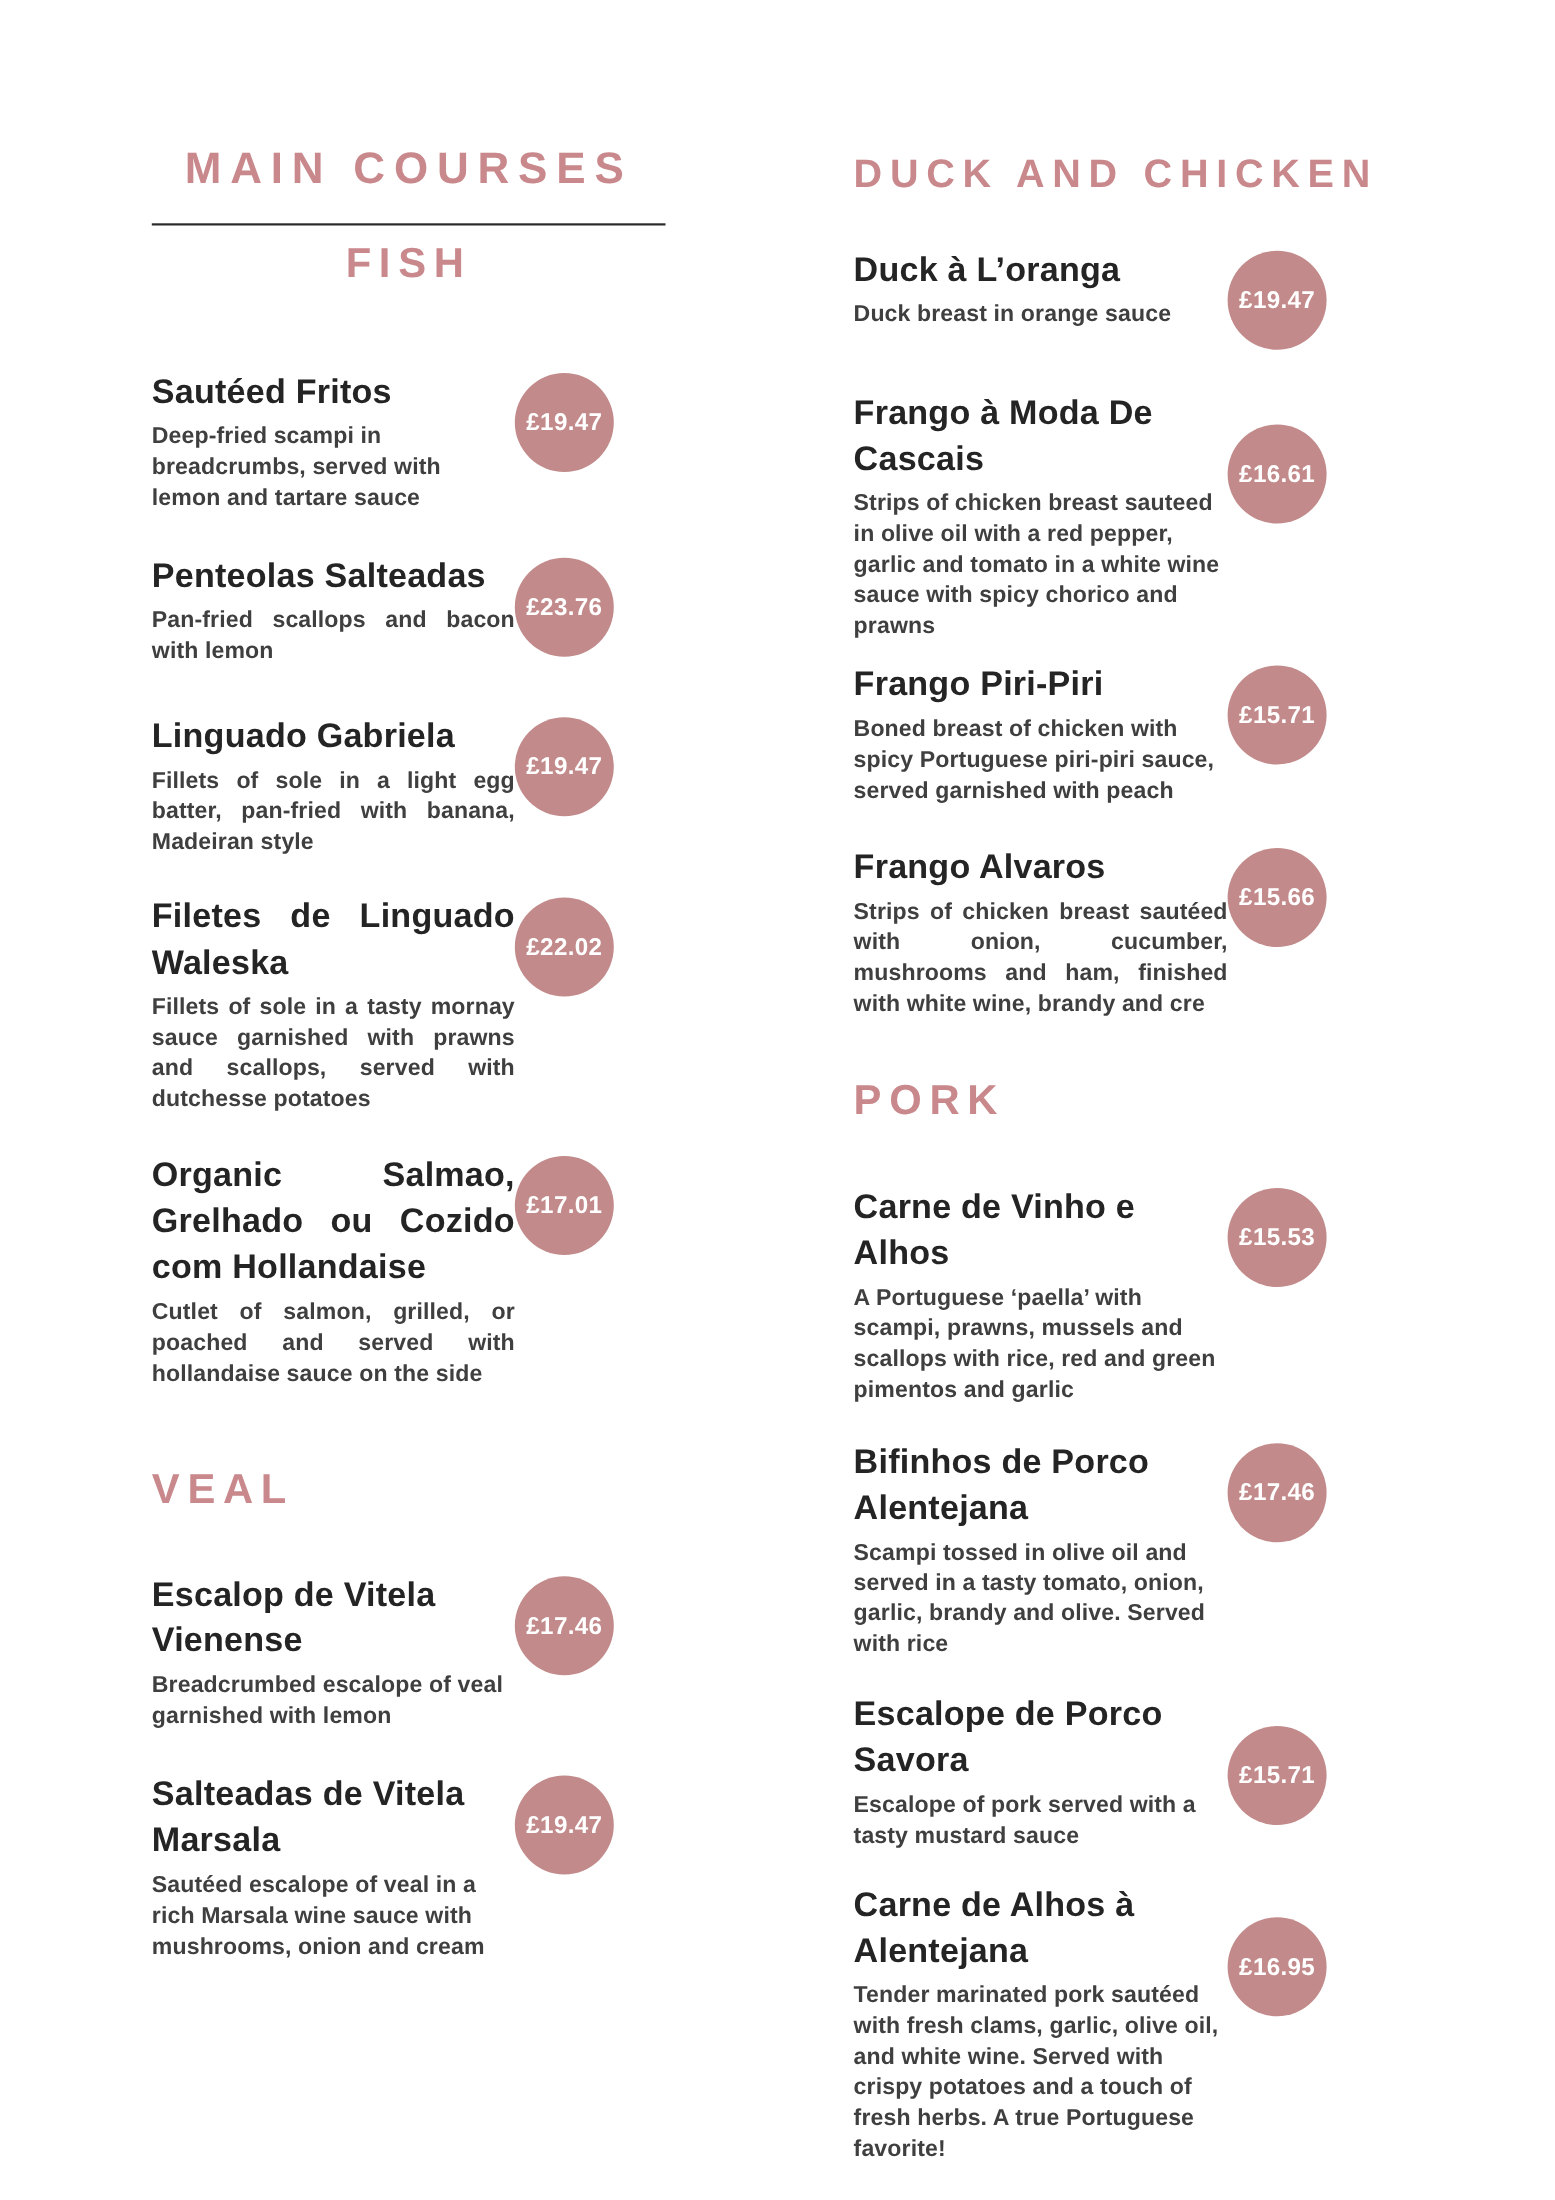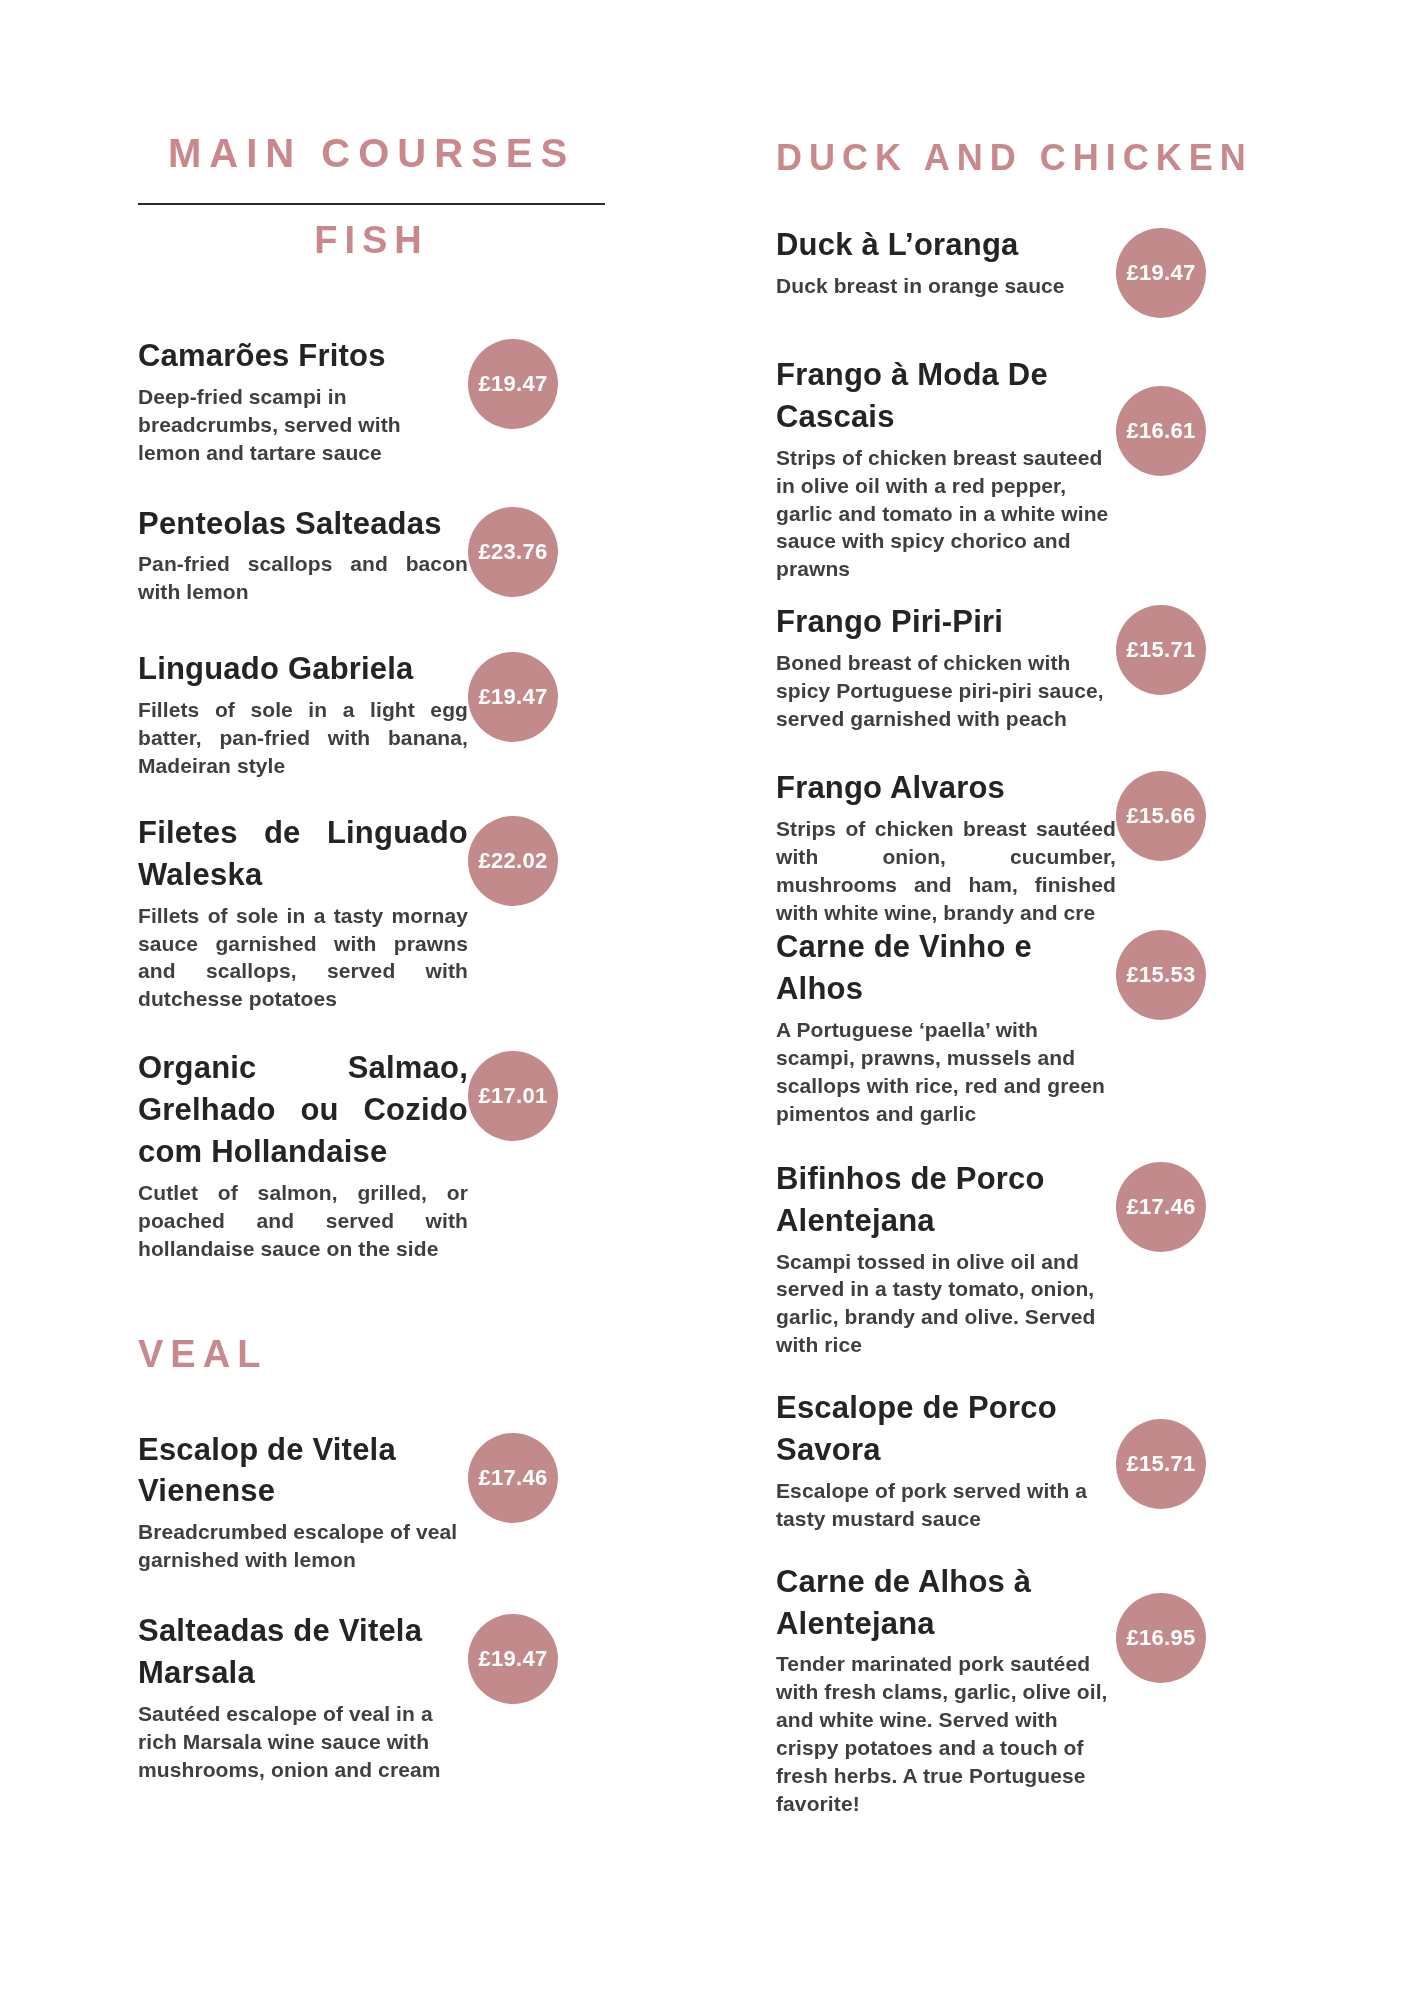--- a/index.html
+++ b/index.html
@@ -64,21 +64,21 @@
   <div class="col col-left">
 
     <div class="head-wrap">
       <div class="main-heading">MAIN COURSES</div>
       <div class="rule"></div>
       <div class="sub-heading fish-gap">FISH</div>
     </div>
 
     <div class="item mb36">
       <div class="item-text">
-        <div class="item-name">Camarões Fritos</div>
+        <div class="item-name">Sautéed Fritos</div>
         <div class="item-desc">Deep-fried scampi in breadcrumbs, served with lemon and tartare sauce</div>
       </div>
       <div class="badge">
           <span>£19.47</span>
         </div>
     </div>
 
     <div class="item mb42">
       <div class="item-text">
         <div class="item-name">Penteolas Salteadas</div>
@@ -180,20 +180,21 @@
     <div class="item">
       <div class="item-text">
         <div class="item-name">Frango Alvaros</div>
         <div class="item-desc justify">Strips of chicken breast sautéed with onion, cucumber, mushrooms and ham, finished with white wine, brandy and cre</div>
       </div>
       <div class="badge">
           <span>£15.66</span>
         </div>
     </div>
 
+    <div class="sub-heading left-align sub-pork">PORK</div>
 
     <div class="item mb30">
       <div class="item-text">
         <div class="item-name">Carne de Vinho e Alhos</div>
         <div class="item-desc">A Portuguese ‘paella’ with scampi, prawns, mussels and scallops with rice, red and green pimentos and garlic</div>
       </div>
       <div class="badge">
           <span>£15.53</span>
         </div>
     </div>

